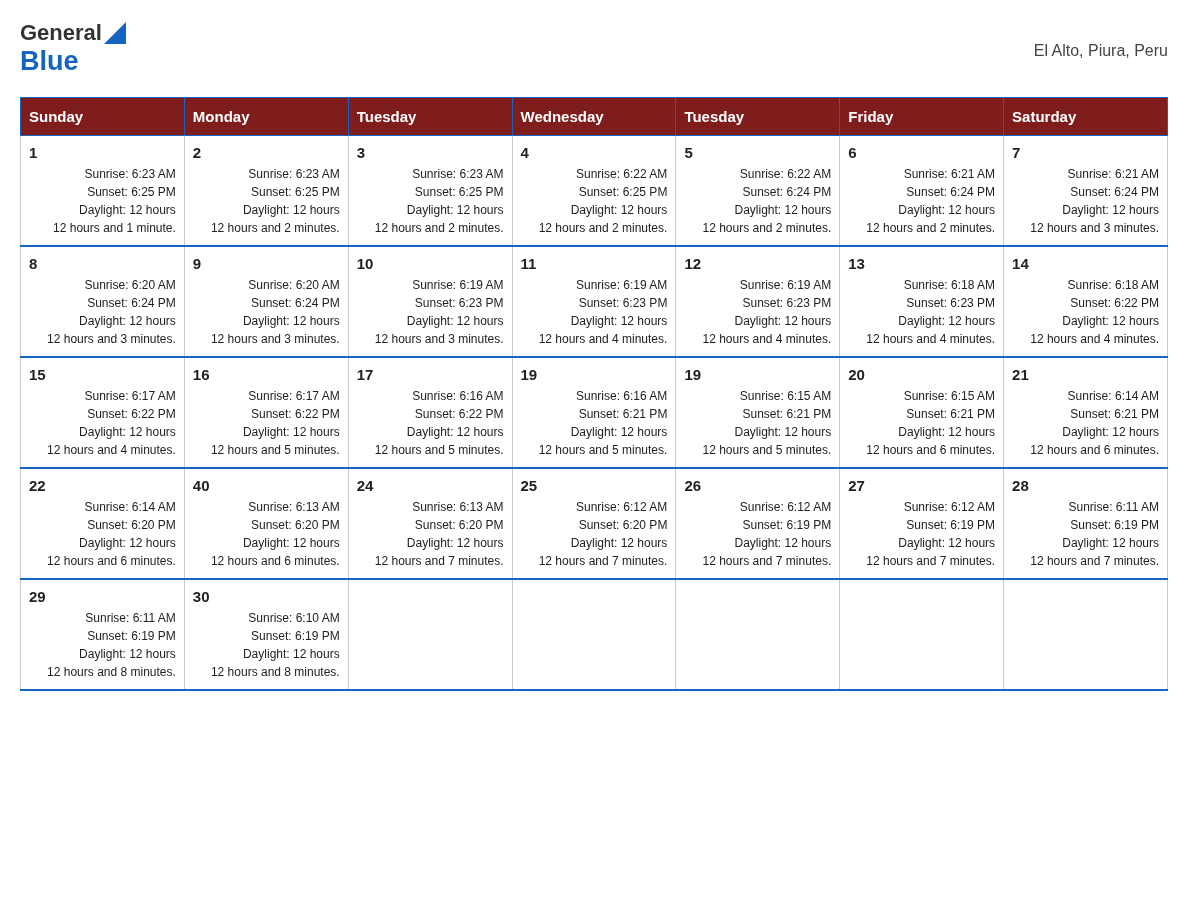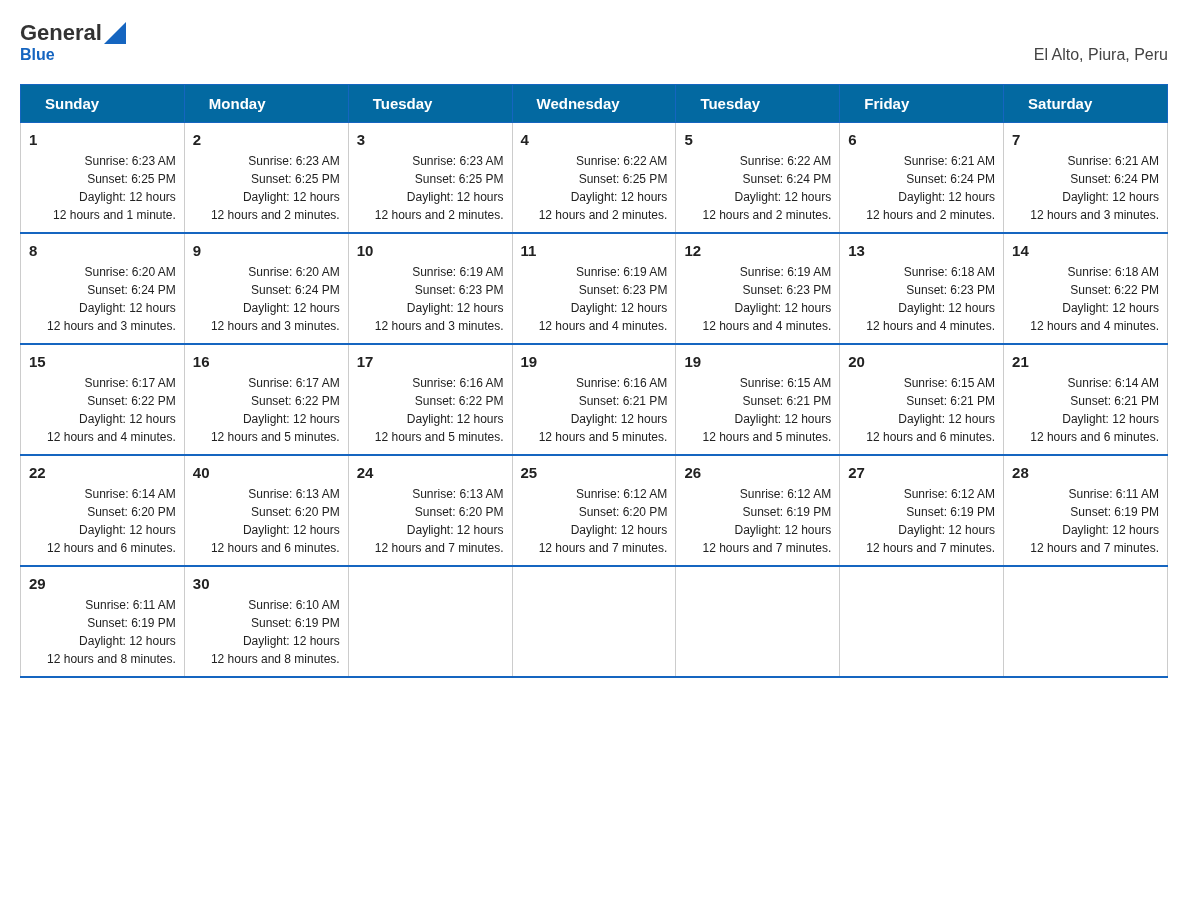--- a/index.html
+++ b/index.html
@@ -6,31 +6,31 @@
     body {
       font-family: Arial, sans-serif;
       background: #fff;
       padding: 20px;
       width: 1188px;
       min-height: 918px;
     }
     .header {
       display: flex;
       justify-content: space-between;
-      align-items: flex-end;
+      align-items: center;
       margin-bottom: 20px;
       gap: 47px;
     }
     .logo-text-general {
       font-size: 22px;
       font-weight: bold;
       color: #333;
     }
     .logo-text-blue {
-      font-size: 16px;
+      font-size: 27px;
       font-weight: bold;
       color: #1565c0;
     }
     .logo-wrapper {
       display: flex;
       flex-direction: column;
       align-items: flex-start;
     }
     .logo-row {
       display: flex;
@@ -48,25 +48,25 @@
       font-size: 16px;
       color: #444;
       margin-top: 4px;
     }
     table {
       width: 100%;
       border-collapse: collapse;
       table-layout: fixed;
     }
     thead tr th {
-      background-color: #0369a1;
+      background-color: #7f1d1d;
       color: #fff;
       font-size: 15px;
       font-weight: 600;
-      padding: 10px 24px;
+      padding: 10px 8px;
       text-align: left;
       border: 1px solid #1565c0;
     }
     tbody tr td {
       vertical-align: top;
       padding: 8px;
       border: 1px solid #ccc;
       font-size: 12.5px;
       color: #222;
       min-height: 90px;

